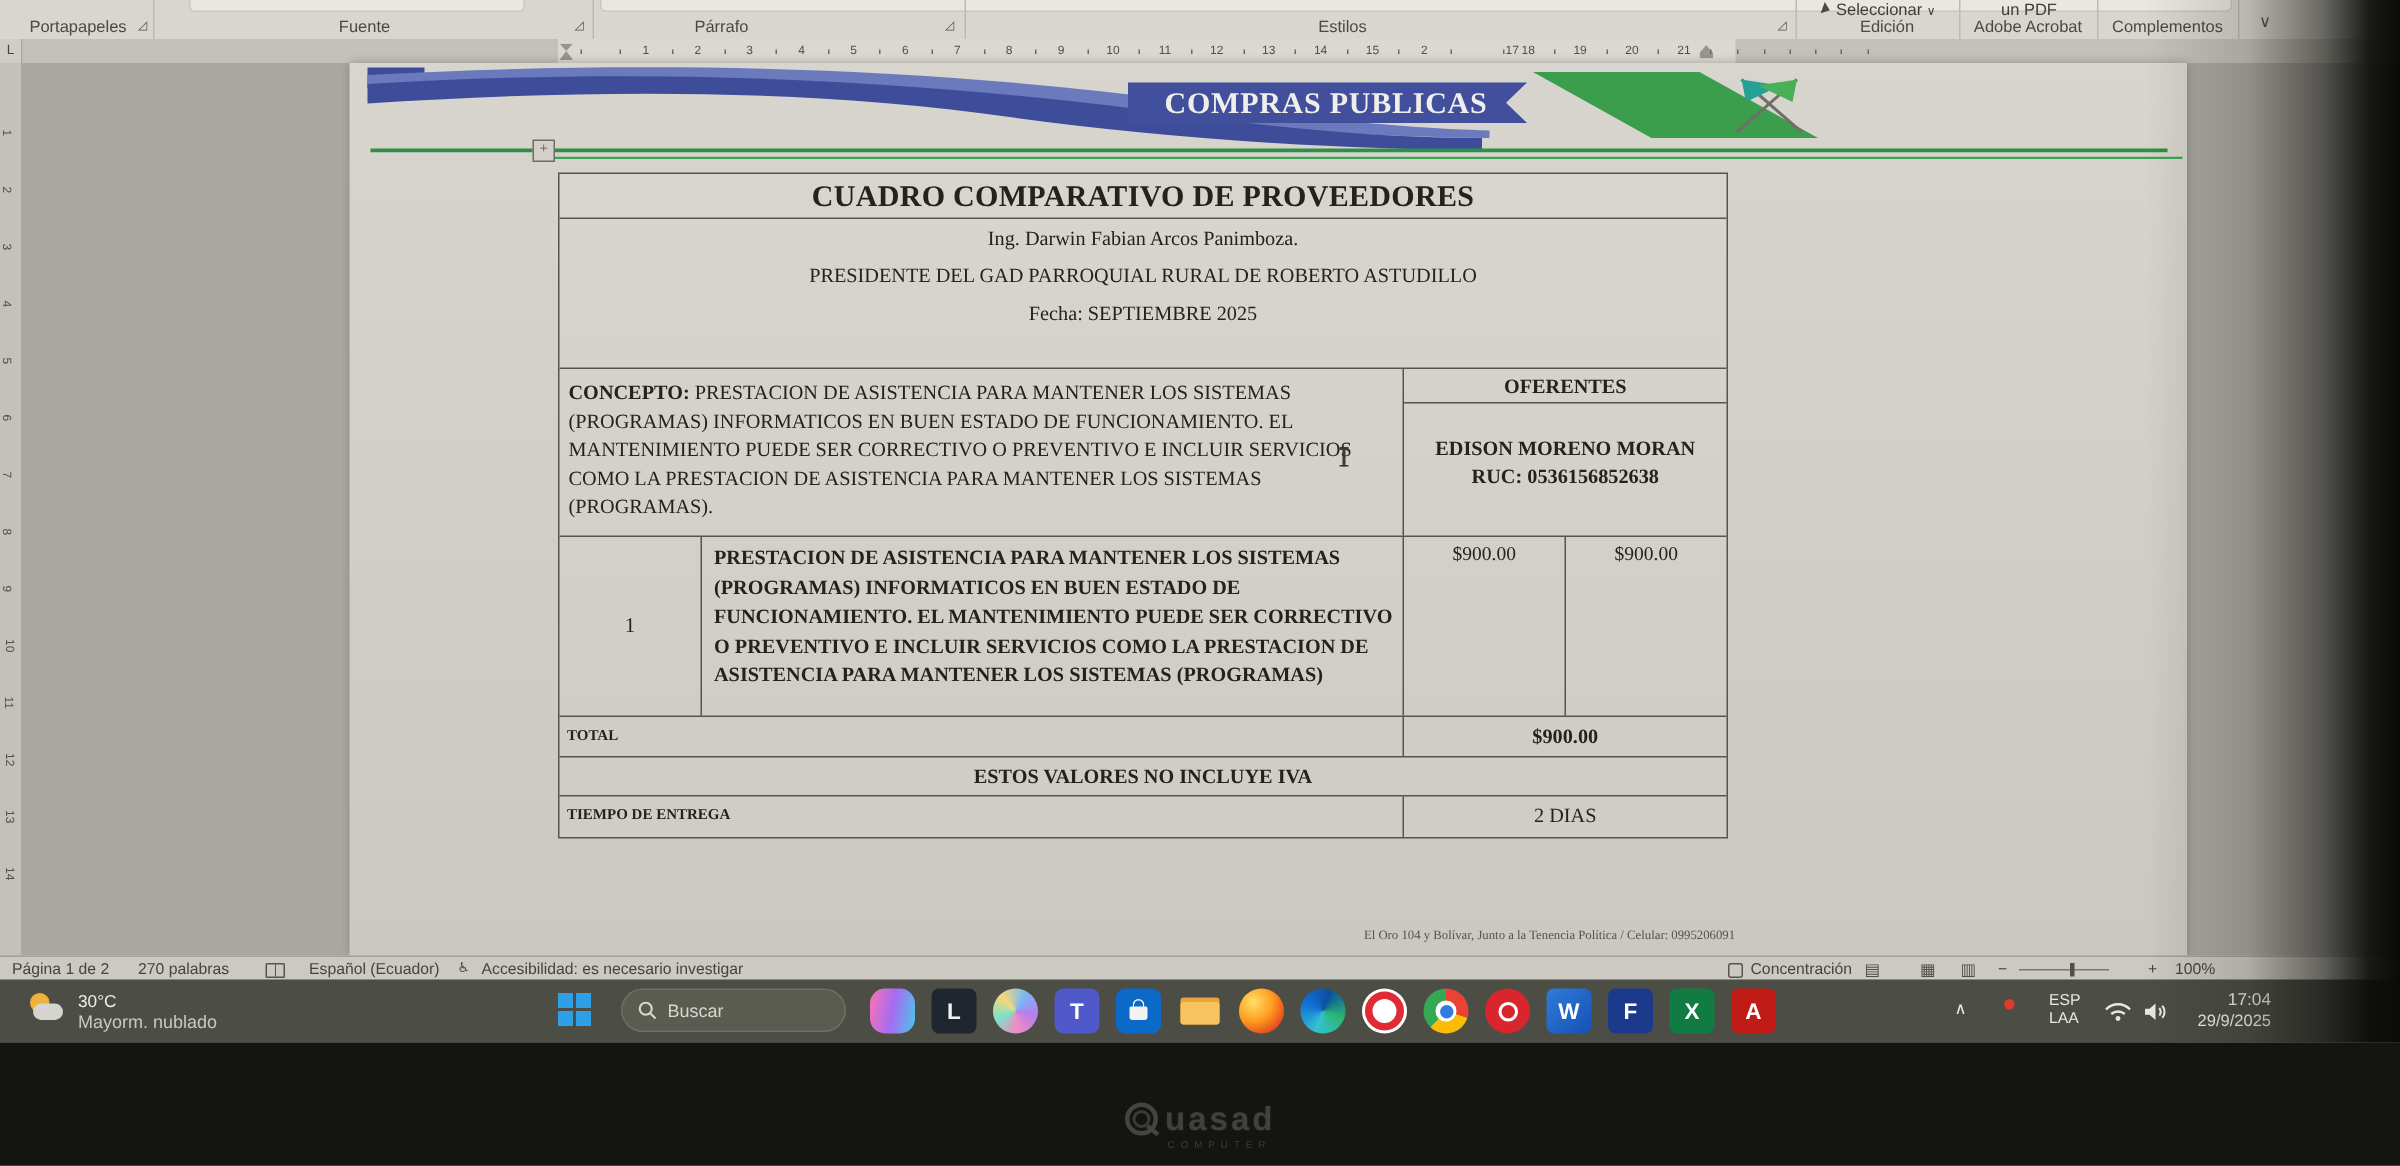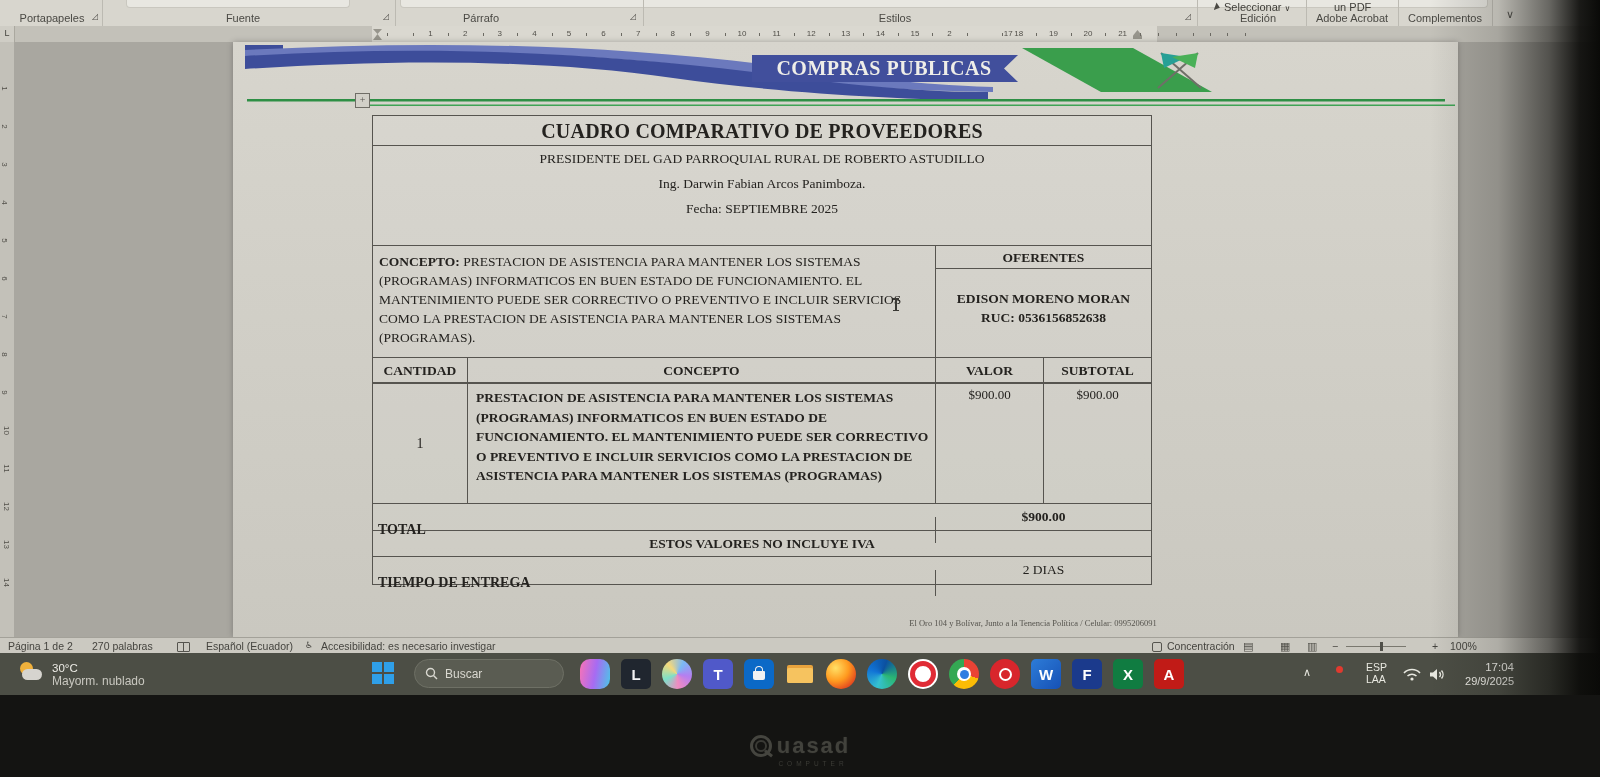--- a/index.html
+++ b/index.html
@@ -41,21 +41,21 @@
   .t-conc .right .ofn{padding-top:20px;text-align:center;font-weight:bold;font-size:13.5px;line-height:19px;}
   .t-head{display:grid;grid-template-columns:95px 468px 108px 107px;height:26px;border-bottom:2px solid #56544f;}
   .t-head div{border-right:1px solid #56544f;font-weight:bold;font-size:13.5px;text-align:center;line-height:25px;box-sizing:border-box;}
   .t-head div:last-child,.t-data div:last-child{border-right:none;}
   .t-data{display:grid;grid-template-columns:95px 468px 108px 107px;height:120px;}
   .t-data div{border-right:1px solid #56544f;box-sizing:border-box;}
   .t-data .qty{text-align:center;font-size:14px;padding-top:52px;}
   .t-data .dsc{font-weight:bold;font-size:13.5px;line-height:19.5px;padding:4px 6px 0 8px;text-align:left;}
   .t-data .val{text-align:center;font-size:13px;padding-top:3px;}
   .t-row2{display:grid;grid-template-columns:563px 215px;height:27px;}
-  .t-row2 .lbl{border-right:1px solid #56544f;font-weight:bold;font-size:14px;line-height:26px;padding-left:5px;box-sizing:border-box;text-align:left;margin-top:13px;}
+  .t-row2 .lbl{border-right:1px solid #56544f;font-weight:bold;font-size:10px;line-height:26px;padding-left:5px;box-sizing:border-box;text-align:left;}
   .t-row2 .vv{text-align:center;font-size:13.5px;line-height:26px;}
   .t-iva{height:26px;text-align:center;font-weight:bold;font-size:13.5px;line-height:26px;}
   .doc-footer{position:absolute;left:640px;top:576px;width:320px;text-align:center;font-size:8.5px;color:#55534d;}
   .watermark{position:absolute;left:952px;top:526px;color:rgba(110,110,108,.55);}
   .watermark .w1{font-size:15px;}
   .watermark .w2{font-size:10px;margin-top:3px;width:240px;}
   .ibeam{position:absolute;left:662px;top:256px;width:2px;height:13px;background:#3a3935;}
   .ibeam::before,.ibeam::after{content:"";position:absolute;left:-2px;width:6px;height:1.5px;background:#3a3935;}
   .ibeam::before{top:0;} .ibeam::after{bottom:0;}
   
@@ -241,39 +241,33 @@
         <polygon points="965,11 939,15 962,26" fill="#49b057"></polygon>
         <rect x="14" y="57" width="1198" height="2.5" fill="#2e8f45"></rect>
         <rect x="130" y="62.5" width="1092" height="1.5" fill="#3fa355"></rect>
       </svg>
 
       <div class="tbl-handle">+</div>
 
       <div class="doc-table">
         <div class="trow t-title">CUADRO COMPARATIVO DE PROVEEDORES</div>
         <div class="trow t-intro">
+          <div>Ing. Darwin Fabian Arcos Panimboza.</div>
           <div>PRESIDENTE DEL GAD PARROQUIAL RURAL DE ROBERTO ASTUDILLO</div>
-          <div>Ing. Darwin Fabian Arcos Panimboza.</div>
           <div>Fecha: SEPTIEMBRE 2025</div>
         </div>
         <div class="trow t-conc">
           <div class="left"><b>CONCEPTO:</b><span> PRESTACION DE ASISTENCIA PARA MANTENER LOS SISTEMAS (PROGRAMAS) INFORMATICOS EN BUEN ESTADO DE FUNCIONAMIENTO. EL MANTENIMIENTO PUEDE SER CORRECTIVO O PREVENTIVO E INCLUIR SERVICIOS COMO LA PRESTACION DE ASISTENCIA PARA MANTENER LOS SISTEMAS (PROGRAMAS).</span></div>
           <div class="right">
             <div class="ofh">OFERENTES</div>
             <div class="ofn">
               <div>EDISON MORENO MORAN</div>
               <div>RUC: 0536156852638</div>
             </div>
           </div>
-        </div>
-        <div class="trow t-head">
-          <div>CANTIDAD</div>
-          <div>CONCEPTO</div>
-          <div>VALOR</div>
-          <div>SUBTOTAL</div>
         </div>
         <div class="trow t-data">
           <div class="qty">1</div>
           <div class="dsc">PRESTACION DE ASISTENCIA PARA MANTENER LOS SISTEMAS (PROGRAMAS) INFORMATICOS EN BUEN ESTADO DE FUNCIONAMIENTO. EL MANTENIMIENTO PUEDE SER CORRECTIVO O PREVENTIVO E INCLUIR SERVICIOS COMO LA PRESTACION DE ASISTENCIA PARA MANTENER LOS SISTEMAS (PROGRAMAS)</div>
           <div class="val">$900.00</div>
           <div class="val">$900.00</div>
         </div>
         <div class="trow t-row2">
           <div class="lbl">TOTAL</div>
           <div class="vv" style="font-weight:bold;">$900.00</div>

